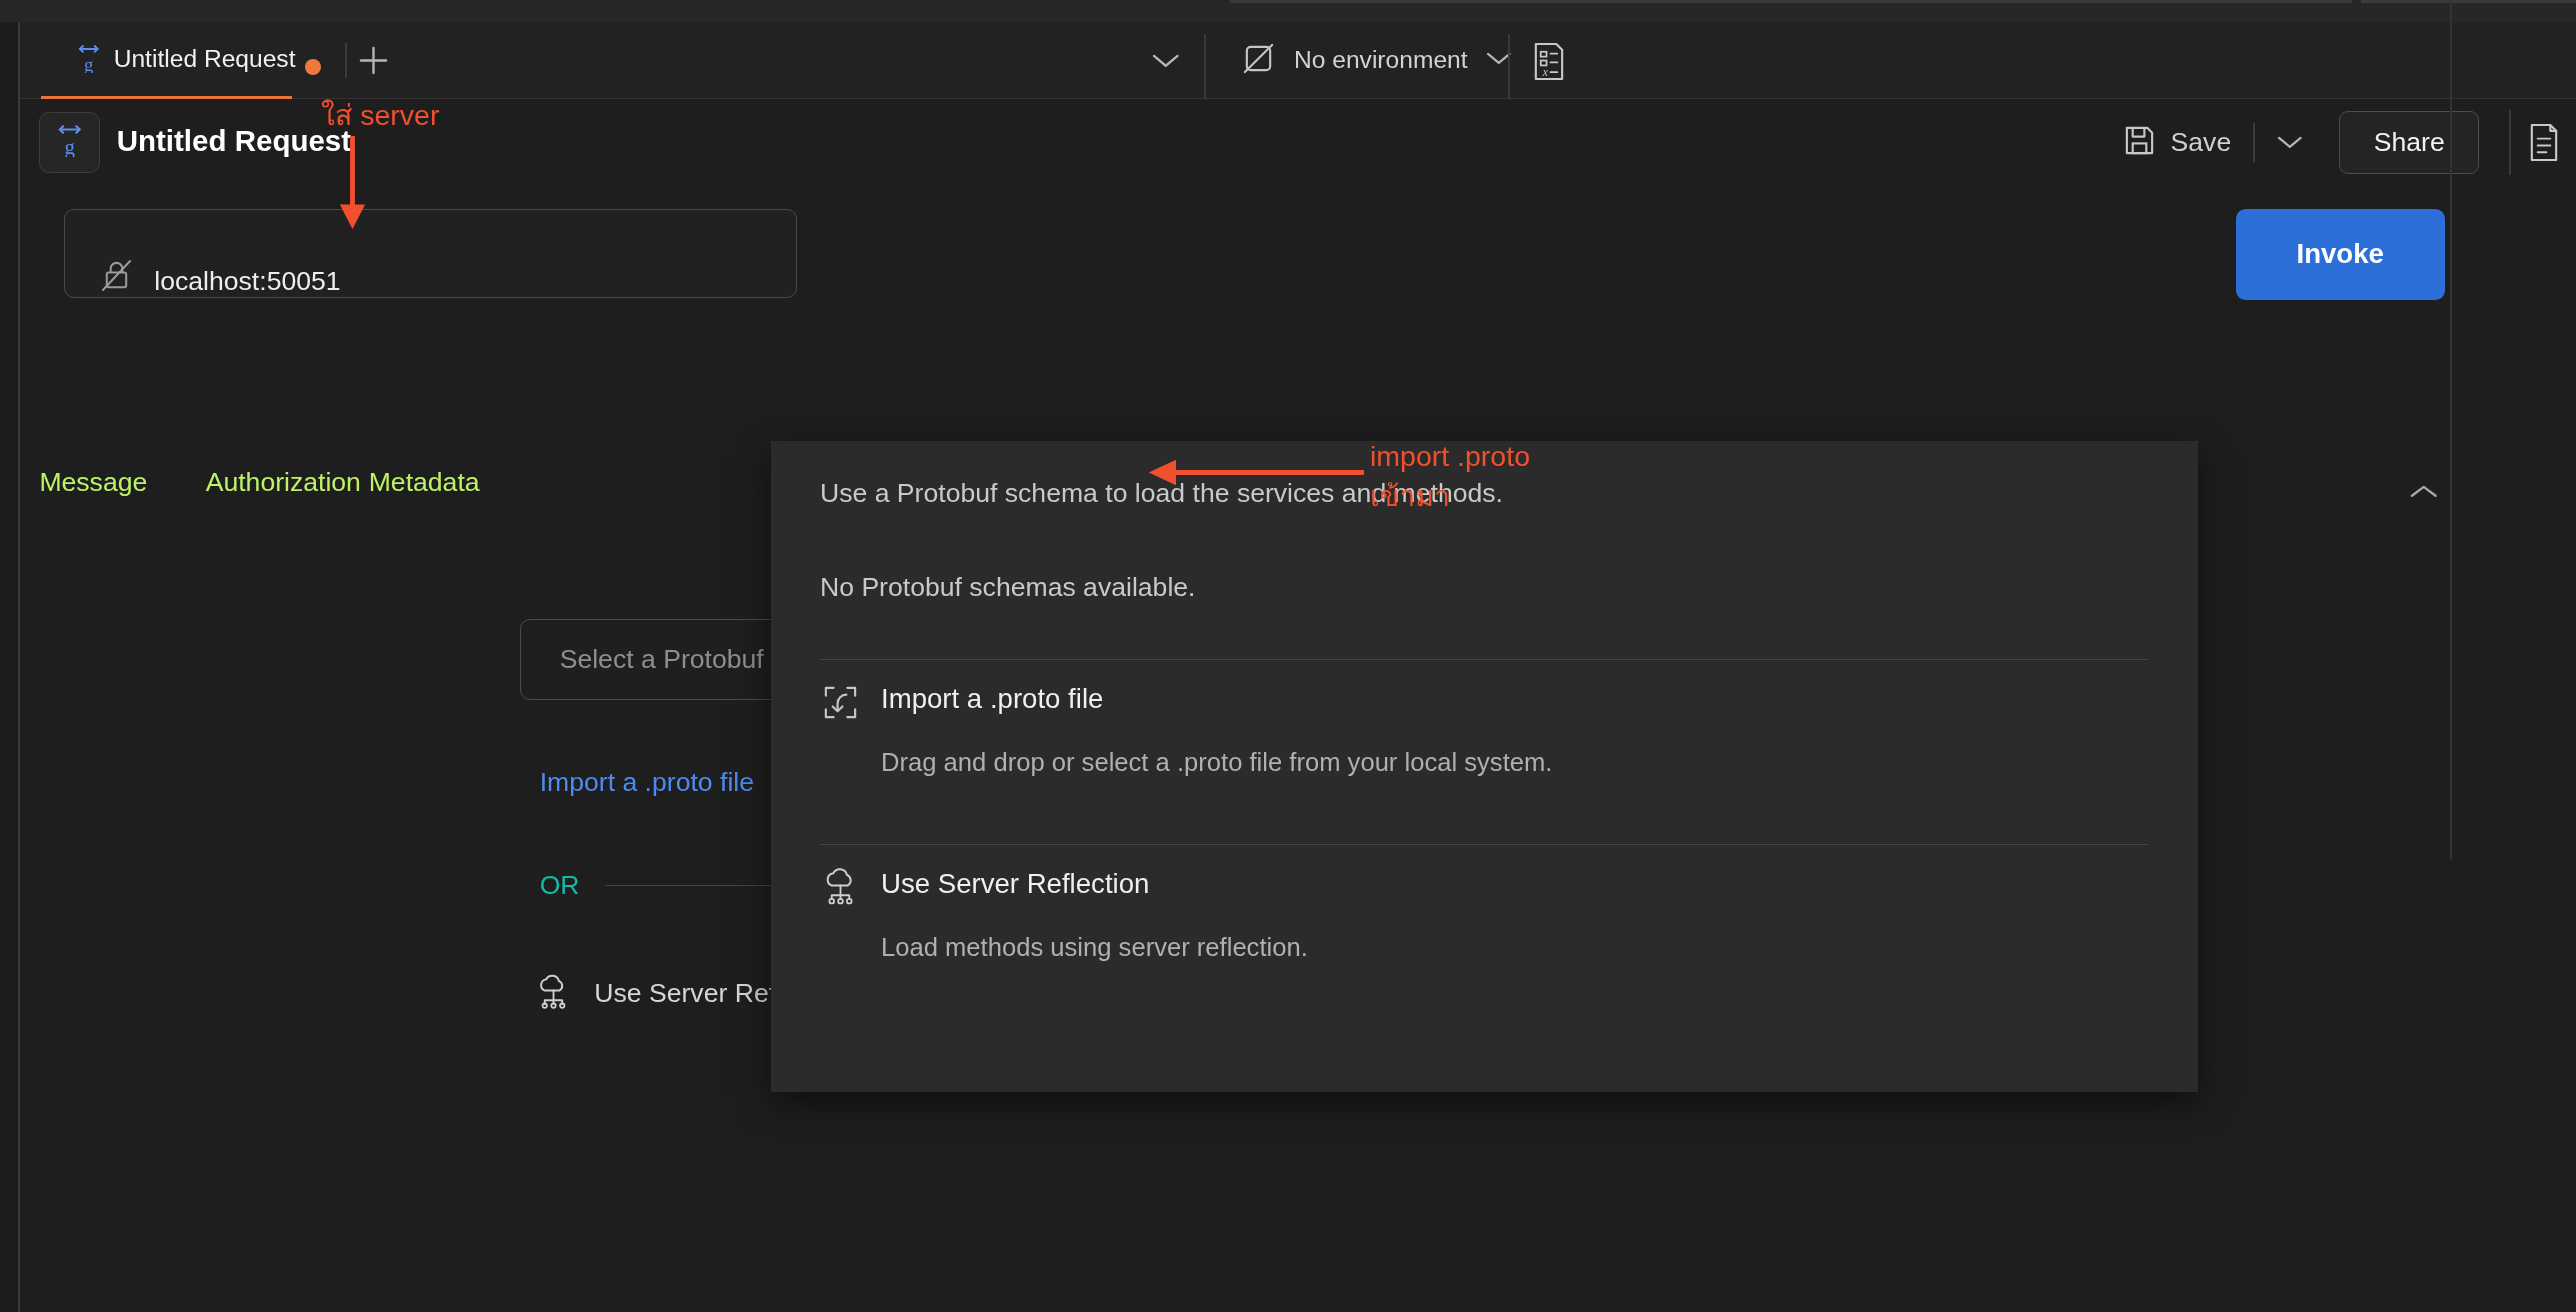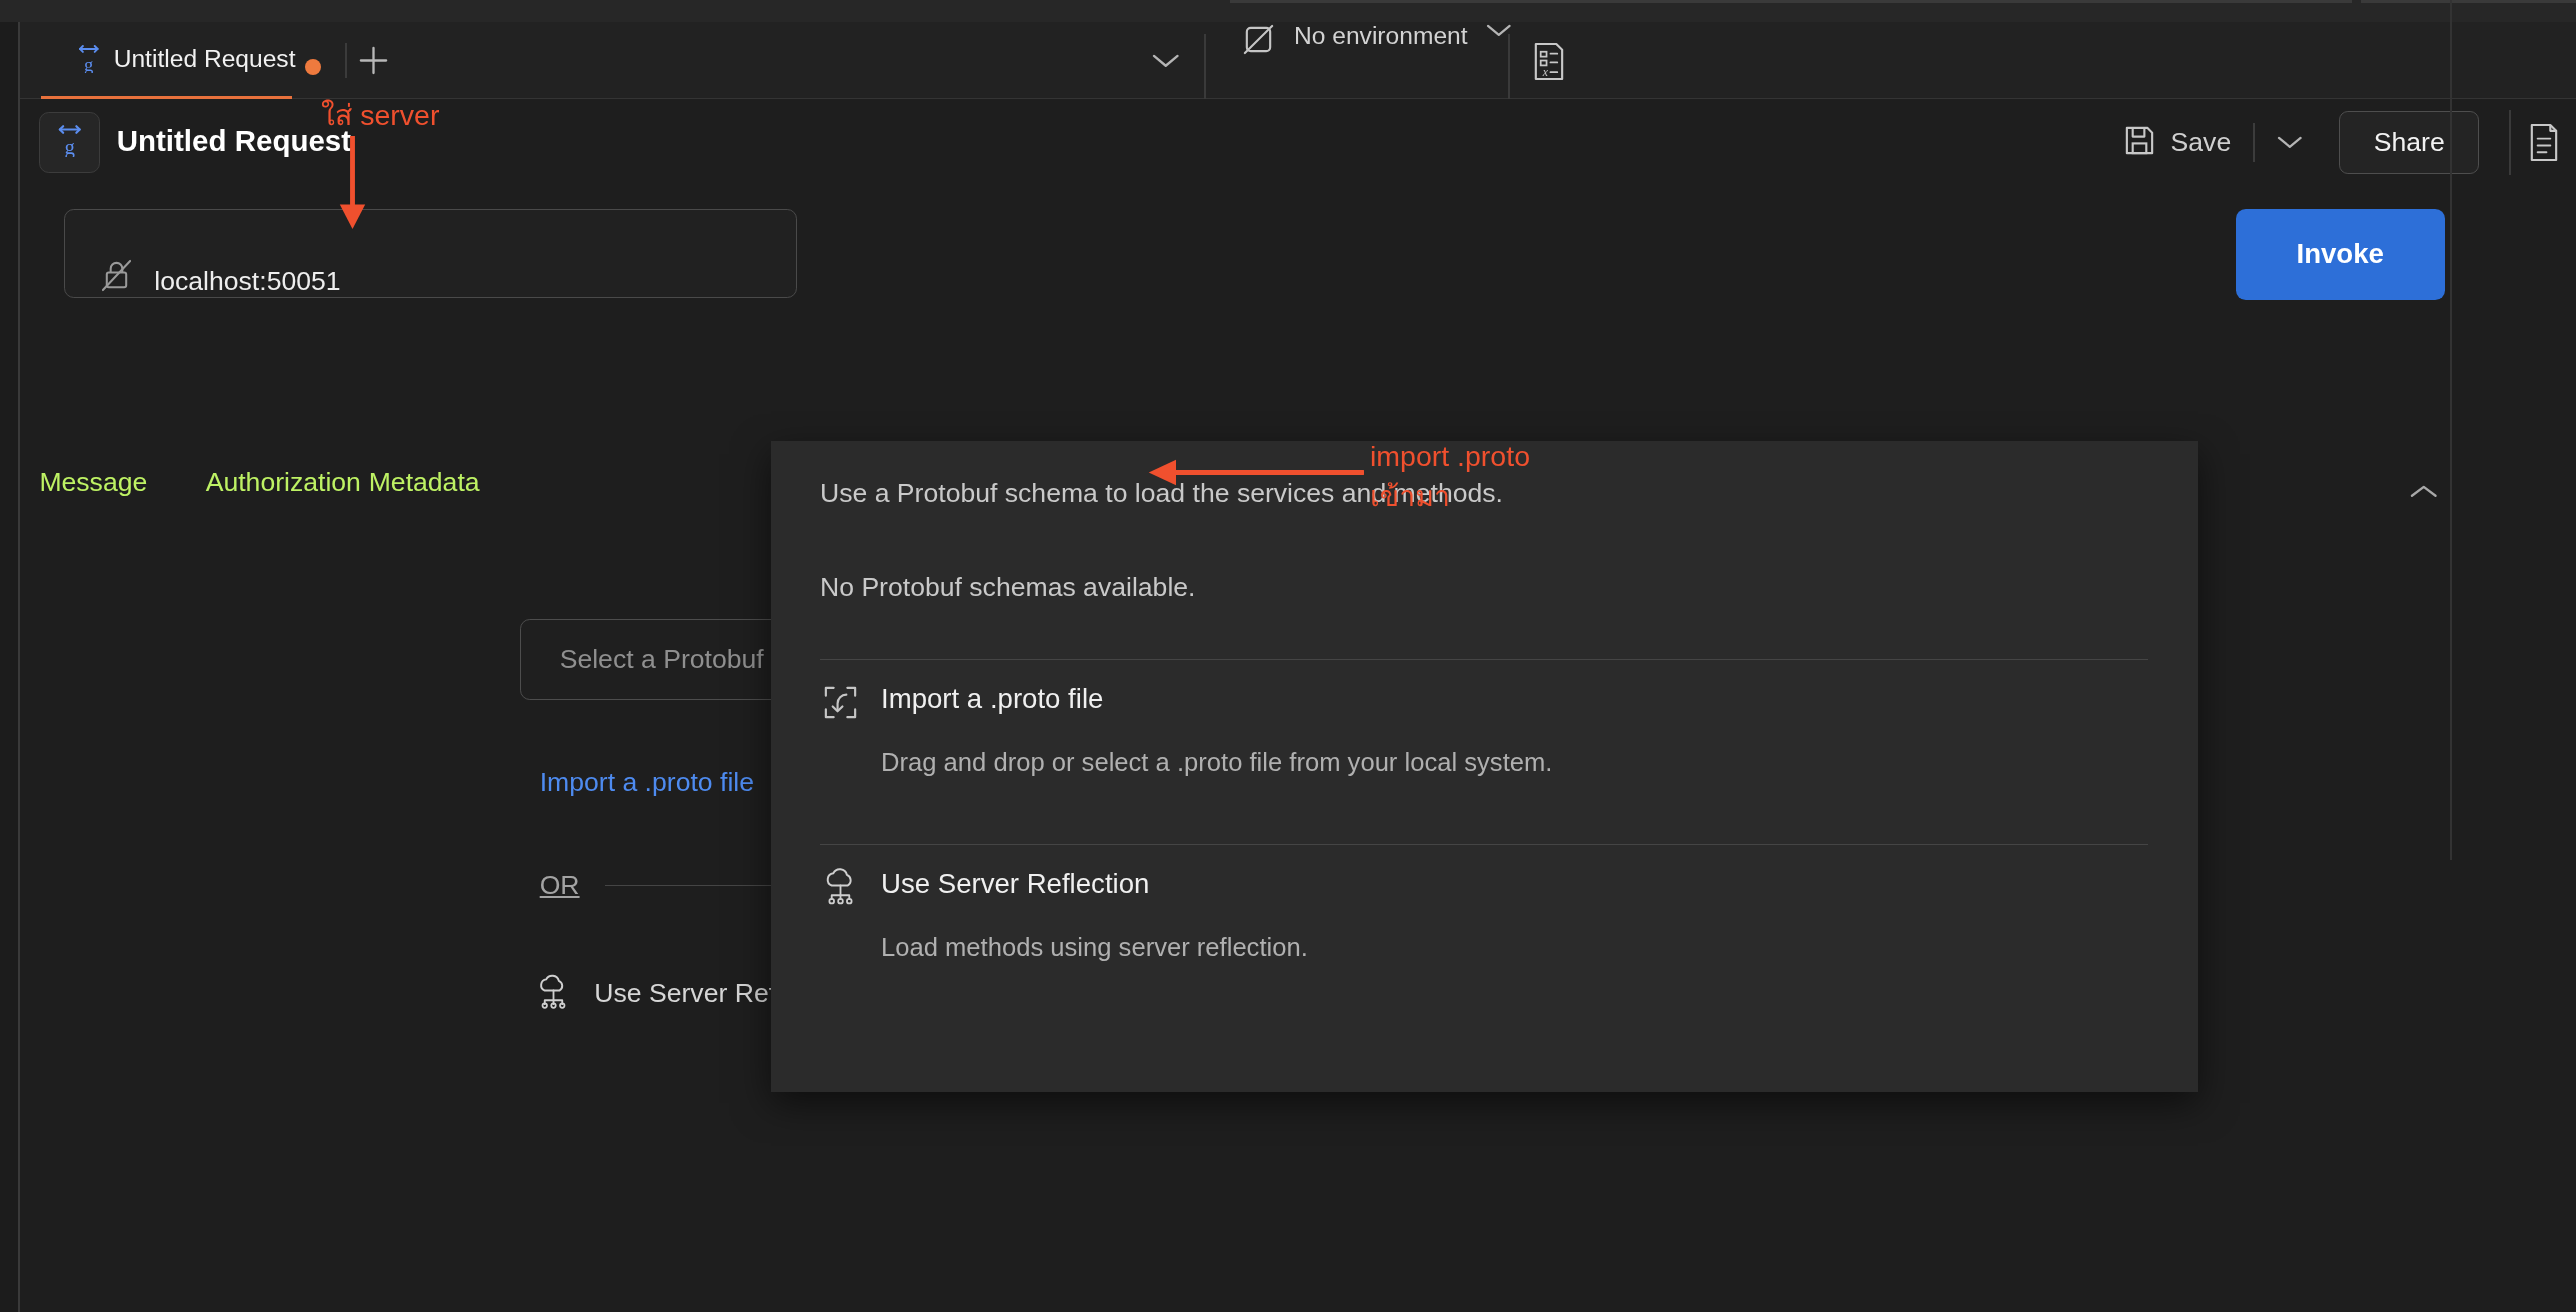--- a/index.html
+++ b/index.html
@@ -31,21 +31,21 @@
     border-bottom:3.9px solid #E8713C;
   }
   .tab-icon { width:25.6px; height:29.5px; flex:0 0 auto; }
   .tab-label { font-size:24.6px; color:#f2f2f2; white-space:nowrap; }
   .tab-dot { position:absolute; left:285px; top:37px; width:16.7px; height:16.7px; border-radius:50%; background:#EE7A3E; }
   .tab-divider { position:absolute; left:325px; top:21.6px; width:2px; height:35px; background:#3b3b3b; }
   .tab-plus { position:absolute; left:333px; top:19.7px; width:41px; height:39px; display:flex; align-items:center; justify-content:center; }
   .tabbar-chevron { position:absolute; left:1107px; top:19.7px; width:79px; height:39px; display:flex; align-items:center; justify-content:center; }
   .tabbar-sep { position:absolute; left:1184px; top:12.8px; width:2px; height:65px; background:#3a3a3a; }
 
-  .env-wrap { position:absolute; left:1196px; top:0; height:77px; display:flex; align-items:flex-start; gap:17.7px; padding-left:25.6px; }
+  .env-wrap { position:absolute; left:1196px; top:0; height:77px; display:flex; align-items:center; gap:17.7px; padding-left:25.6px; }
   .env-label { font-size:24.6px; color:#d3d3d3; white-space:nowrap; }
   .env-sep { position:absolute; left:1488px; top:12.8px; width:2px; height:65px; background:#3a3a3a; }
   .env-vars { position:absolute; left:1505px; top:18.7px; width:47px; height:43px; display:flex; align-items:center; justify-content:center; }
 
   
   .req-header { position:absolute; left:19.7px; top:99px; width:2556px; height:87px; }
   .req-icon-box {
     position:absolute; left:19.7px; top:12.8px; width:61px; height:61px;
     background:#262626; border:1px solid #3c3c3c; border-radius:9.8px;
     display:flex; align-items:center; justify-content:center;
@@ -103,21 +103,21 @@
   
   .bg-body { position:absolute; left:19.7px; top:526px; width:2430px; height:689px; }
   .select-proto-btn {
     position:absolute; left:500px; top:93px; width:551px; height:81px;
     border:1px solid #4d4d4d; border-radius:9.8px; background:#1f1f1f;
     display:flex; align-items:center; padding-left:39px;
   }
   .select-proto-label { font-size:26.6px; color:#8f8f8f; white-space:nowrap; }
   .import-link { position:absolute; left:520px; top:241px; font-size:26.6px; color:#4E8BF0; white-space:nowrap; }
   .or-row { position:absolute; left:520px; top:344px; width:708px; display:flex; align-items:center; gap:25.6px; }
-  .or-label { font-size:26.6px; color:#a3a3a3;text-decoration:underline; }
+  .or-label { font-size:26.6px; color:#14b8a6; }
   .or-line { flex:1; height:1px; background:#454545; }
   .use-refl-row { position:absolute; left:514px; top:448px; display:flex; align-items:center; gap:21.6px; }
   .use-refl-label { font-size:26.6px; color:#d6d6d6; white-space:nowrap; }
   .dropdown-panel {
     position:absolute; left:771px; top:441px; width:1427px; height:218px;
     background:#2b2b2b; z-index:40;
     box-shadow: 0 11.8px 35px rgba(0,0,0,0.55);
   }
   .dd-hint { position:absolute; left:49px; top:37px; font-size:26.6px; color:#c9c9c9; }
   .dd-empty { position:absolute; left:49px; top:131px; font-size:26.6px; color:#c9c9c9; }

